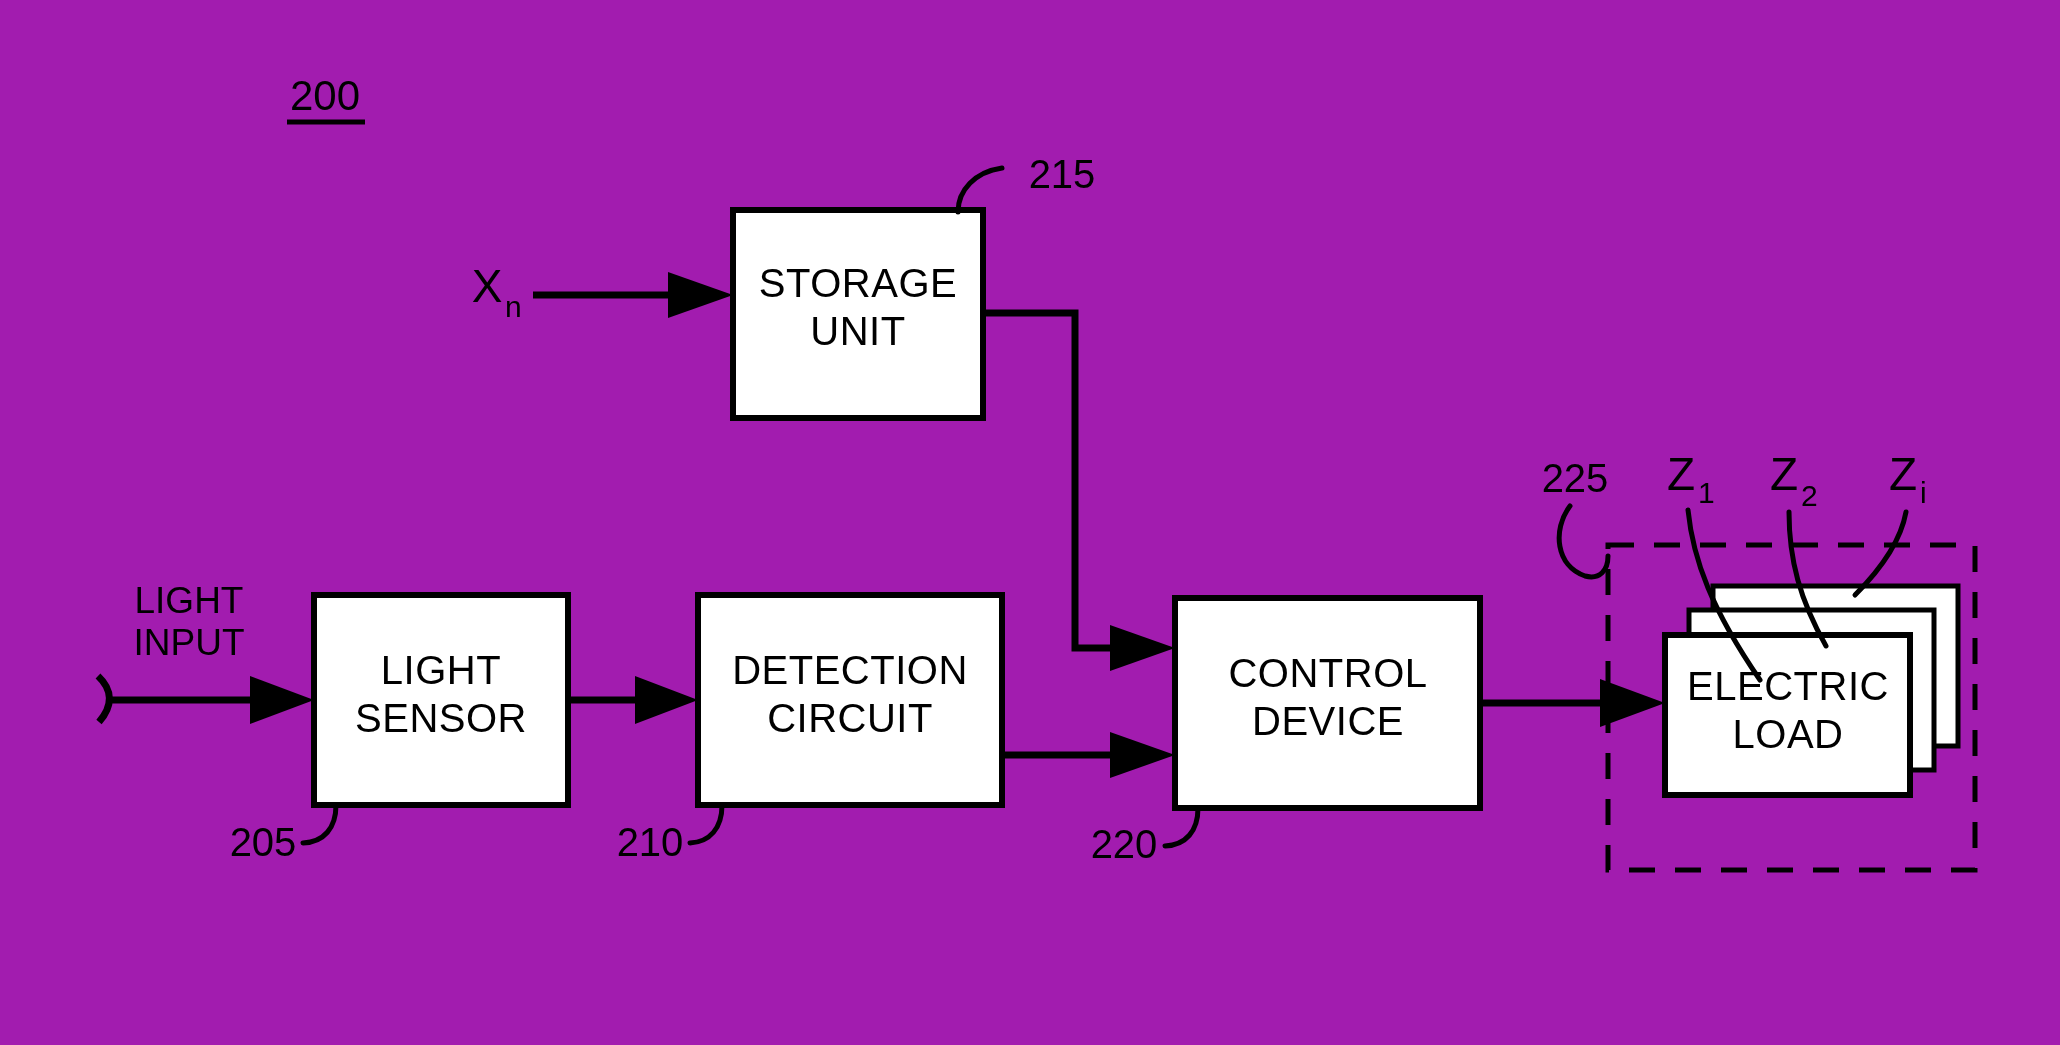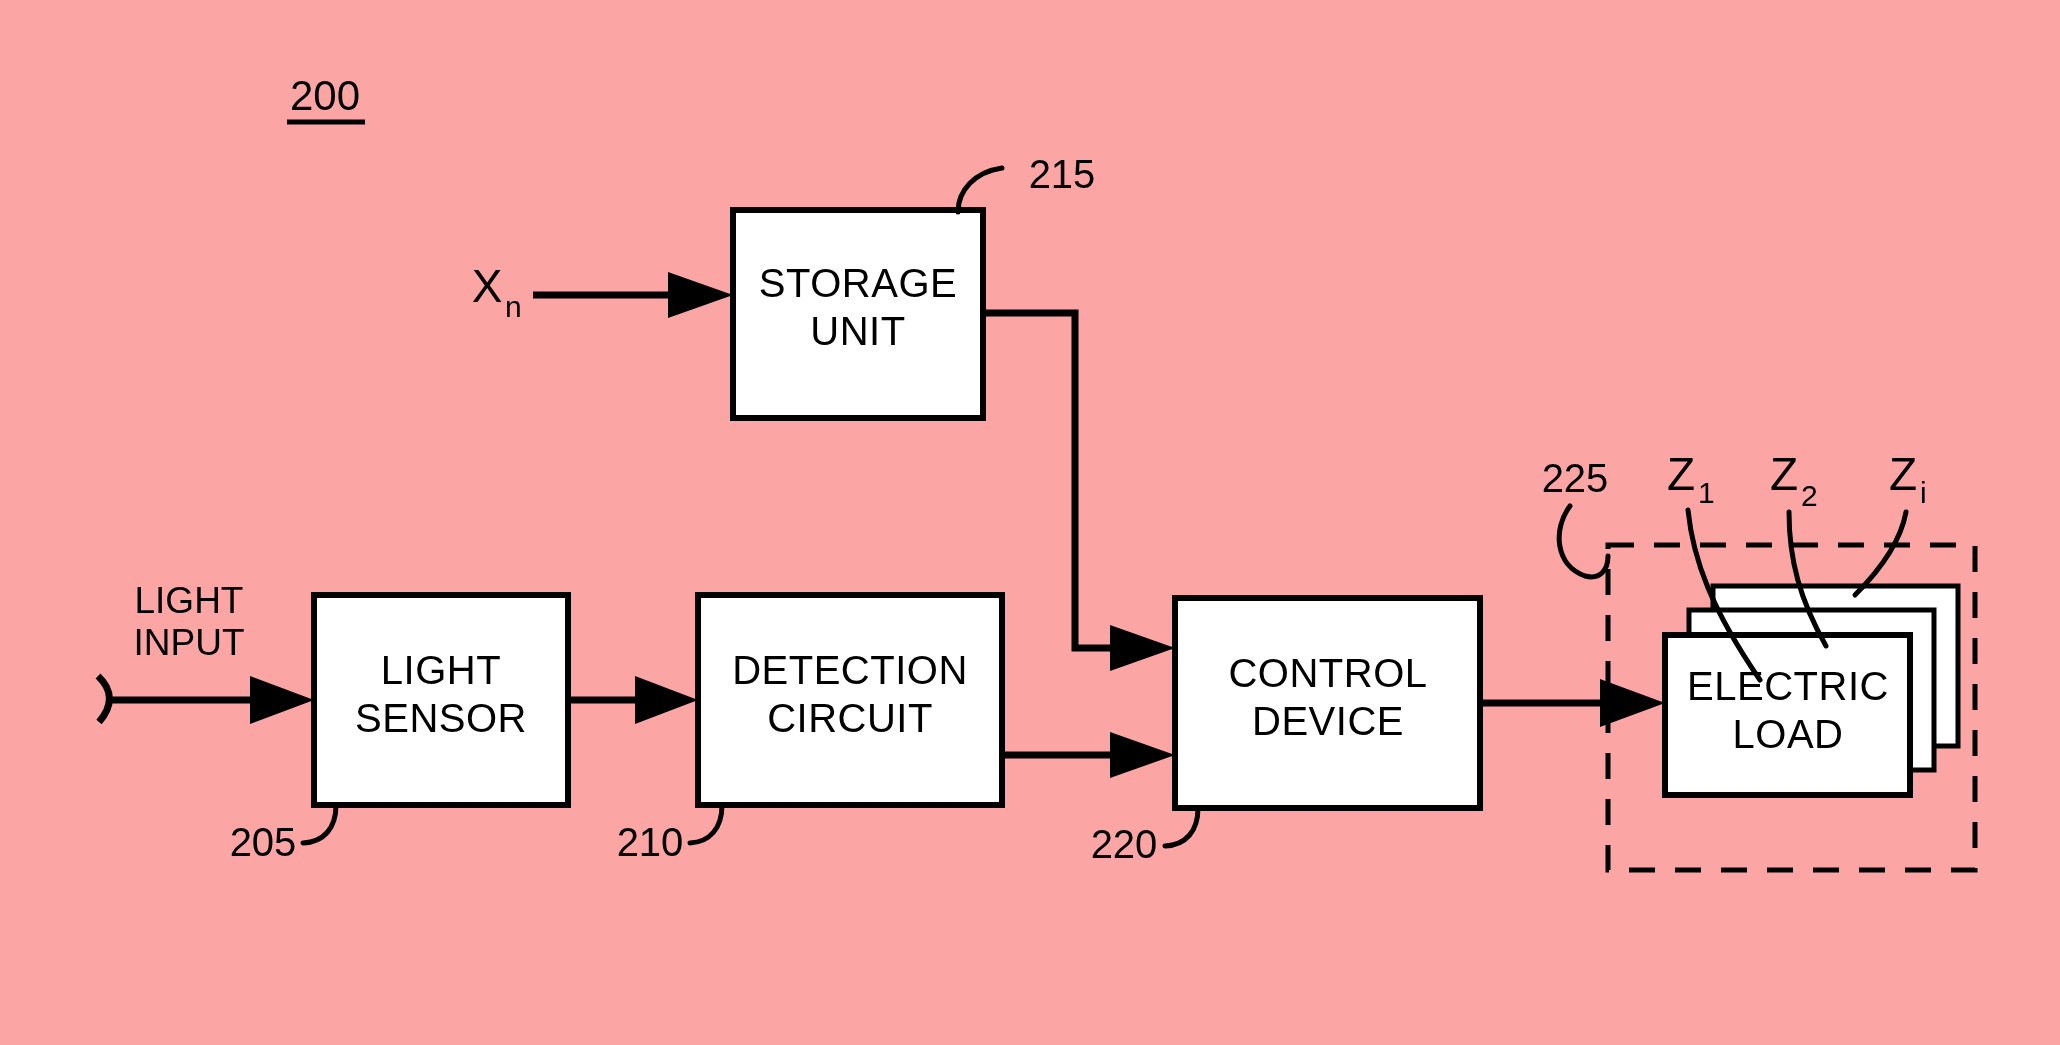--- a/index.html
+++ b/index.html
@@ -8,21 +8,21 @@
     padding: 0;
     background: #ffffff;
   }
   body {
     font-family: "Liberation Sans", sans-serif;
   }
   #figure-root {
     position: relative;
     width: 2060px;
     height: 1045px;
-    background: #fca5a5;
+    background: #a21caf;
     overflow: hidden;
     text-align: right;
   }
   #figure-svg {
     position: absolute;
     left: 0;
     top: 0;
     width: 2060px;
     height: 1045px;
   }

